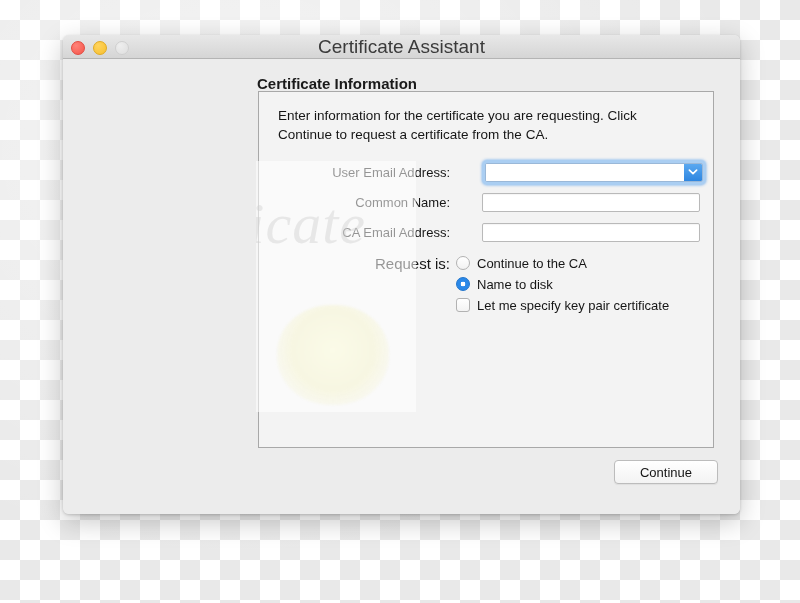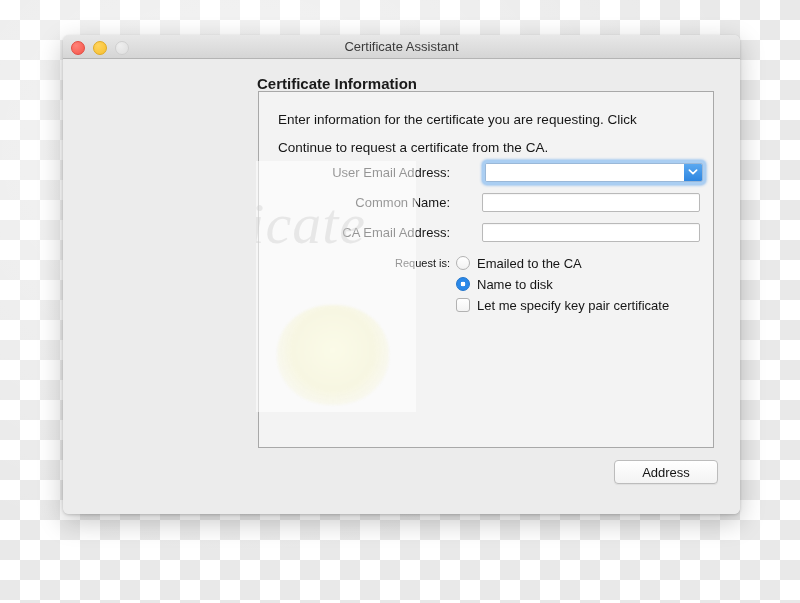--- a/index.html
+++ b/index.html
@@ -111,21 +111,21 @@
   .light {
     width: 12px;
     height: 12px;
     border-radius: 50%;
   }
   .light.close  { background: radial-gradient(circle at 35% 30%, #ff8278, #f5554a); border: 1px solid #e04a40; }
   .light.min    { background: radial-gradient(circle at 35% 30%, #ffd45e, #f7bf2f); border: 1px solid #e0aa22; }
   .light.zoom   { background: radial-gradient(circle at 35% 30%, #eeeeee, #dedede); border: 1px solid #cfcfcf; }
 
   .window-title {
-    font-size: 13px;
+    font-size: 19px;
     color: #3b3b3b;
     font-weight: normal;
   }
 
   .window-body {
     position: relative;
     height: 455px;
     background: #ececec;
   }
 
@@ -149,21 +149,21 @@
     background: rgba(247,247,247,0.62);
     box-sizing: border-box;
   }
 
   .intro {
     position: absolute;
     left: 19px;
     top: 14px;
     width: 412px;
     font-size: 13.5px;
-    line-height: 28px;
+    line-height: 19px;
     color: #161616;
   }
 
   
   .form {
     position: absolute;
     left: 0;
     top: 69px;
     width: 100%;
   }
@@ -239,21 +239,21 @@
   .choice-row {
     display: flex;
     align-items: center;
     height: 20px;
     margin-bottom: 1px;
   }
   .choice-row .label {
     width: 197px;
     text-align: right;
     padding-right: 6px;
-    font-size: 11px;
+    font-size: 15px;
     color: #161616;
     box-sizing: border-box;
   }
   .radio {
     width: 14px;
     height: 14px;
     border-radius: 50%;
     background: linear-gradient(to bottom, #ffffff, #f2f2f2);
     border: 1px solid #b2b2b2;
     box-sizing: border-box;
@@ -391,40 +391,40 @@
             <div class="field" placeholder=""></div>
           </div>
 
         </div>
 
         <div class="choice-group">
 
           <div class="choice-row">
             <div class="label">Request is:</div>
             <div class="radio"></div>
-            <div class="choice-text">Emailed to the CA</div>
+            <div class="choice-text">Continue to the CA</div>
           </div>
 
           <div class="choice-row">
             <div class="label"></div>
             <div class="radio on"></div>
             <div class="choice-text">Name to disk</div>
           </div>
 
           <div class="choice-row">
             <div class="label"></div>
             <div class="checkbox"></div>
             <div class="choice-text">Let me specify key pair certificate</div>
           </div>
 
         </div>
 
       </div>
 
-      <div class="continue-btn">Address</div>
+      <div class="continue-btn">Continue</div>
 
     </div>
   </div>
 
   <div class="art-overlay art-haze"></div>
   <div class="art-overlay art-script-over">
     <div class="cert-script">Certificate</div>
   </div>
   <div class="art-overlay seal"></div>
 

